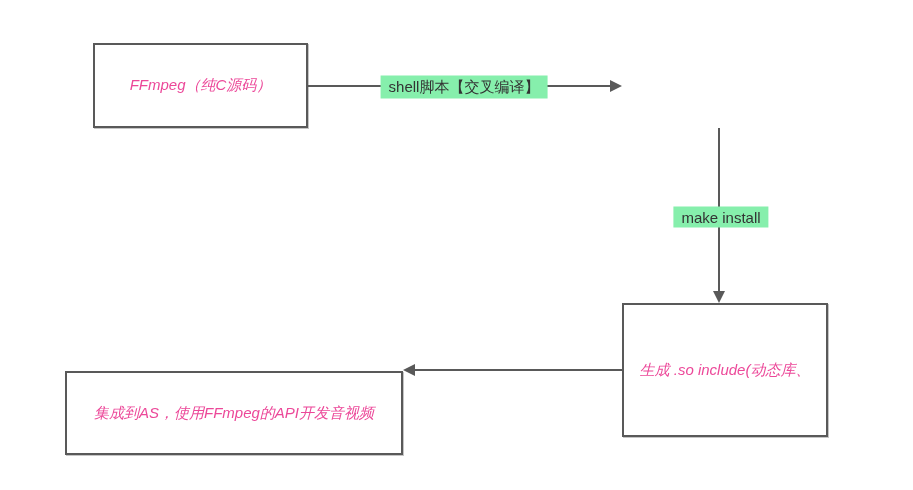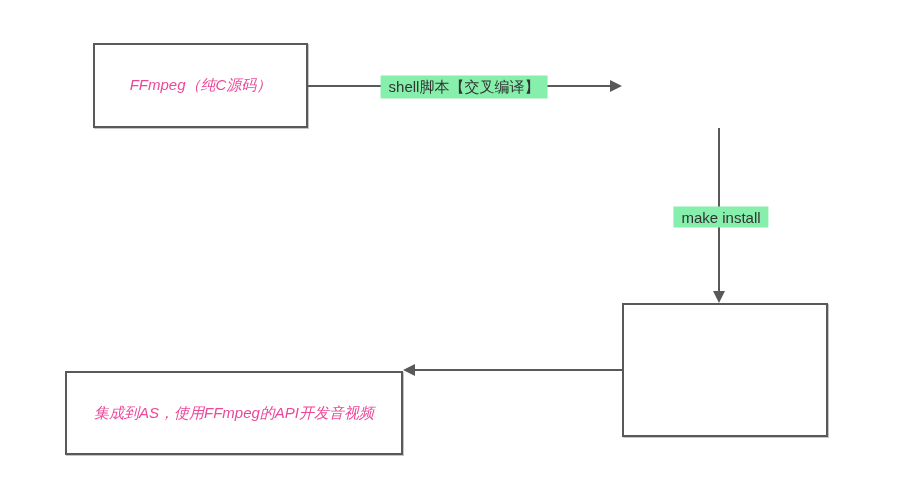--- a/index.html
+++ b/index.html
@@ -80,20 +80,21 @@
 
 <div class="canvas">
 
   <div class="node" id="node-ffmpeg-source">
     <span>FFmpeg（纯C源码）</span>
   </div>
 
 
   <div class="node" id="node-so-output">
     <div class="multiline">
+      <div>生成 .so include(动态库、</div>
     </div>
   </div>
 
   <div class="node" id="node-as-integration">
     <span>集成到AS，使用FFmpeg的API开发音视频</span>
   </div>
 
   <div class="edge-line edge-h" id="edge-shell-line"></div>
   <div class="arrowhead arrow-right"></div>
   <div class="edge-label" id="label-shell">shell脚本【交叉编译】</div>

